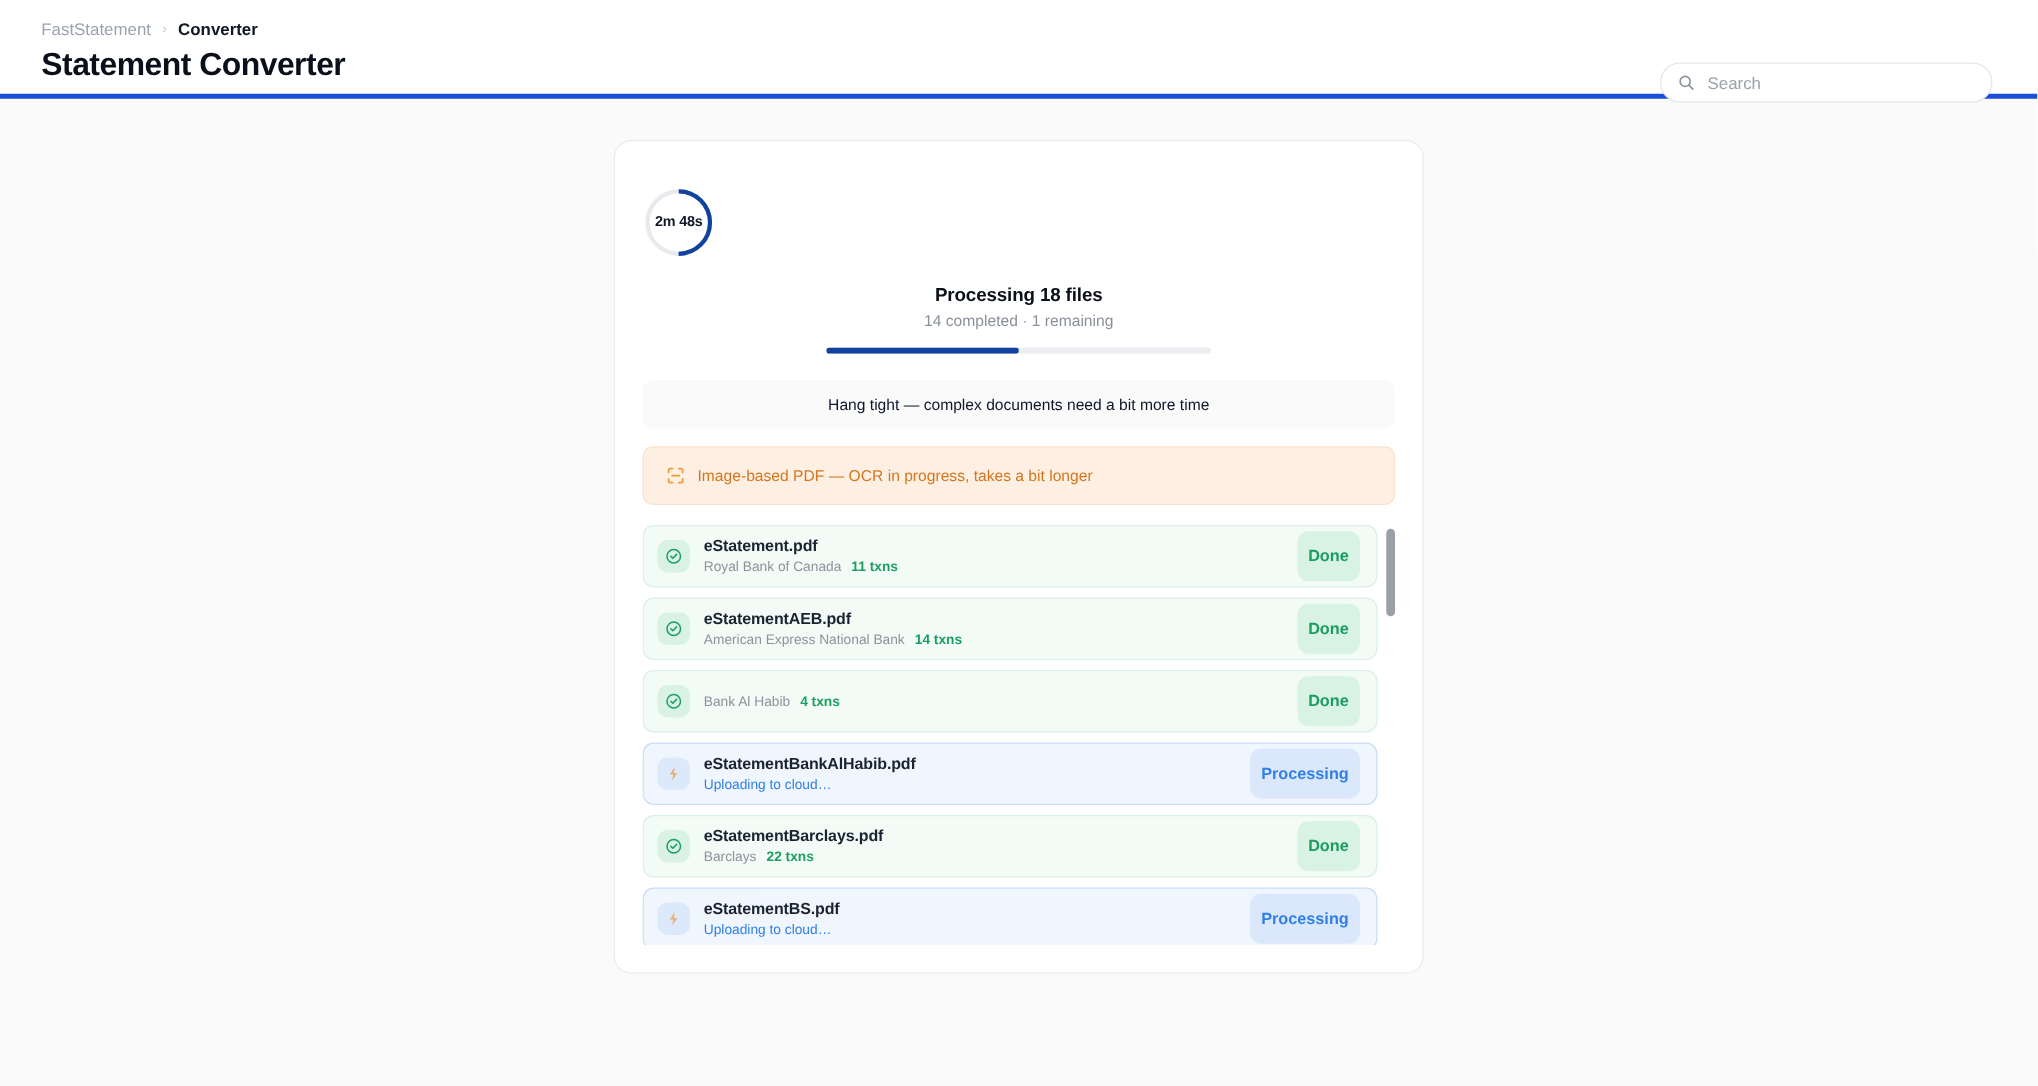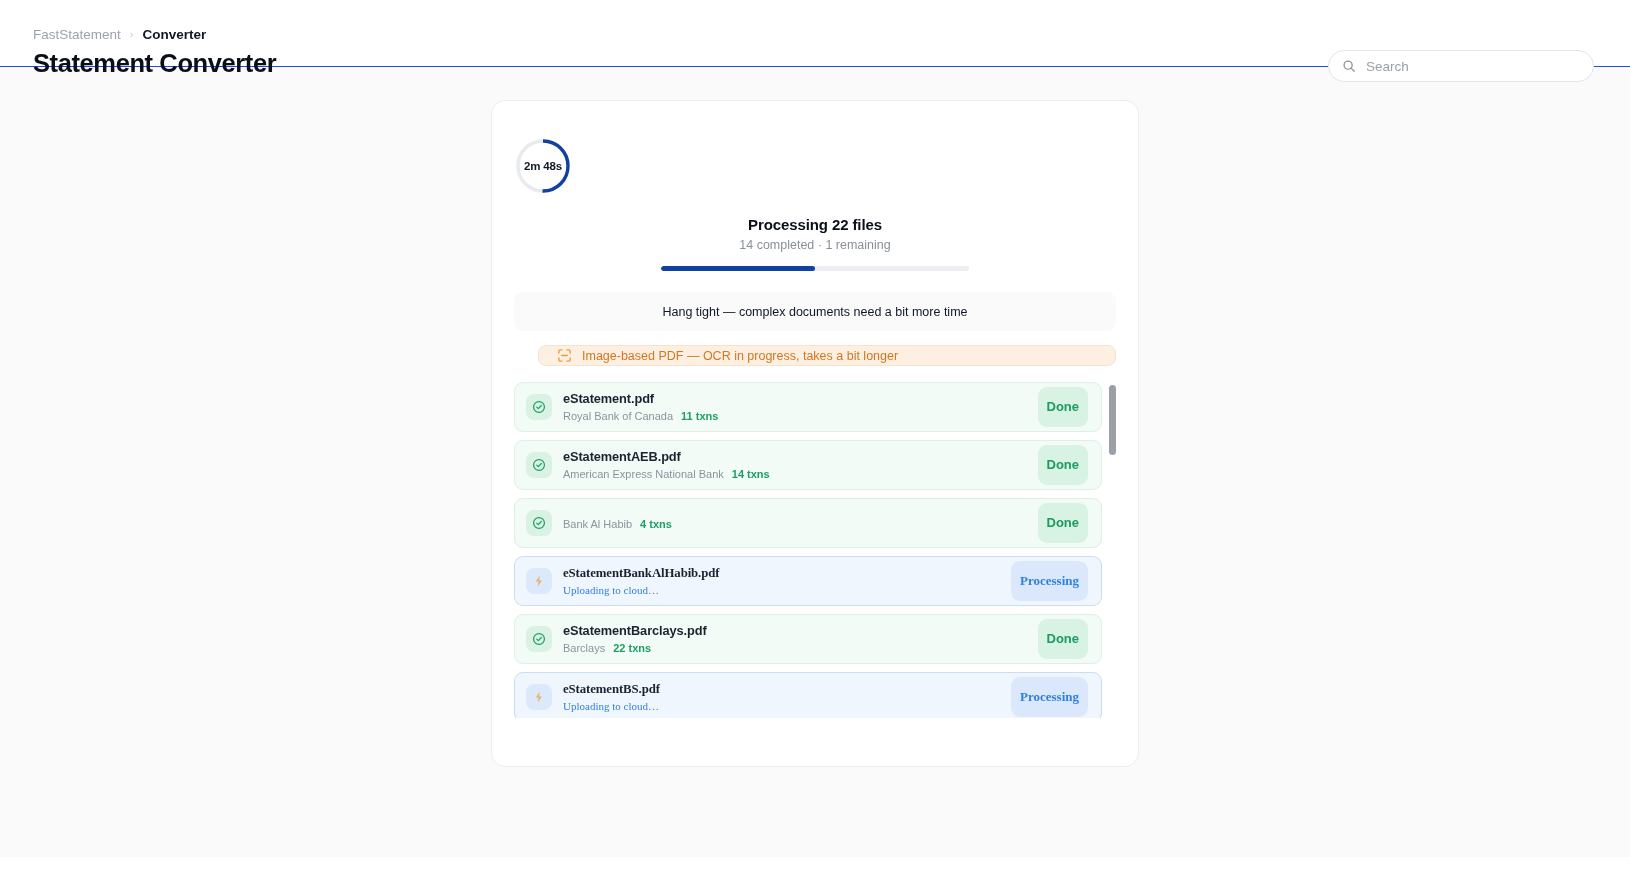--- a/index.html
+++ b/index.html
@@ -13,24 +13,24 @@
   body {
     font-family: "Liberation Sans", sans-serif;
     background: #ffffff;
     color: #111827;
     -webkit-font-smoothing: antialiased;
   }
 
   
   .page-header {
     position: relative;
-    height: 67px;
+    height: 79px;
     background: #ffffff;
-    border-bottom: 1px solid #1d4ed8;
-    padding: 16px 33px;
+    border-bottom: 4px solid #1d4ed8;
+    padding: 5px 33px;
   }
 
   .breadcrumb {
     display: flex;
     align-items: center;
     gap: 9px;
     font-size: 13.5px;
     padding-top: 8px;
     height: 28px;
   }
@@ -154,29 +154,28 @@
     border-radius: 9px;
     display: flex;
     align-items: center;
     justify-content: center;
     font-size: 12.5px;
     color: #0f172a;
   }
 
   .ocr-banner {
     margin-top: 14px;
-    height: 21px;
+    height: 47px;
     background: #fdf0e3;
     border: 1px solid #f9e2c9;
     border-radius: 8px;
     display: flex;
     align-items: center;
     gap: 10px;
     padding: 0 18px;
-    margin-left: 24px;
   }
   .ocr-text {
     font-size: 12.5px;
     color: #d4761f;
   }
   .scan-ico { width: 15px; height: 15px; flex: none; display: block; }
 
   
   .file-list {
     margin-top: 16px;
@@ -193,21 +192,20 @@
     padding: 0 13px 0 11px;
     margin-bottom: 8px;
   }
   .file-row.done {
     background: #f2fbf6;
     border: 1px solid #dcf0e5;
   }
   .file-row.processing {
     background: #f0f6fe;
     border: 1px solid #c9ddf8;
-    font-family: Liberation Serif, serif;
   }
 
   .row-ico {
     width: 26px;
     height: 26px;
     border-radius: 8px;
     flex: none;
     display: flex;
     align-items: center;
     justify-content: center;
@@ -295,21 +293,21 @@
     <div class="ring-wrap">
       <div class="ring">
         <svg width="58" height="58" viewBox="0 0 58 58">
           <circle cx="29" cy="29" r="25" fill="none" stroke="#e8eaed" stroke-width="3.4"></circle>
           <circle id="ring-fill" cx="29" cy="29" r="25" fill="none" stroke="#12429f" stroke-width="3.4" stroke-linecap="butt" stroke-dasharray="157.08" stroke-dashoffset="78.54"></circle>
         </svg>
         <div class="ring-label">2m 48s</div>
       </div>
     </div>
 
-    <div class="status-title">Processing 22 files</div>
+    <div class="status-title">Processing 18 files</div>
     <div class="status-sub">14 completed · 1 remaining</div>
 
     <div class="bar-track">
       <div class="bar-fill" id="bar-fill" style="width: 50%; background: rgb(18, 66, 159);"></div>
     </div>
 
     <div class="hint">
       <span>Hang tight — complex documents need a bit more time</span>
     </div>
 

